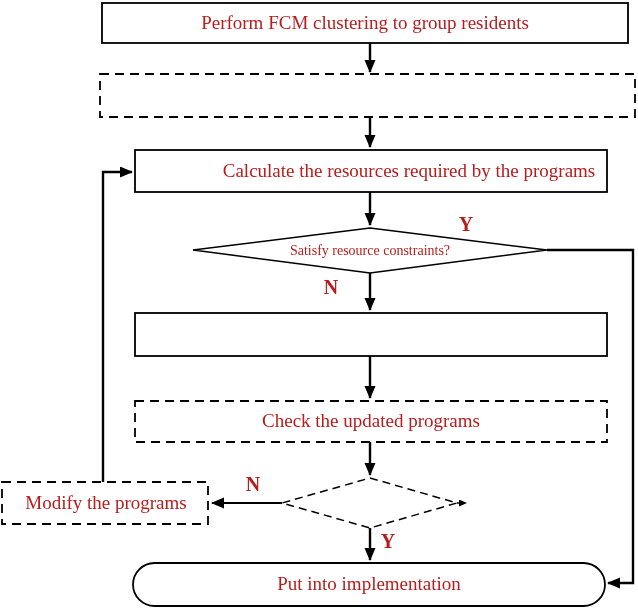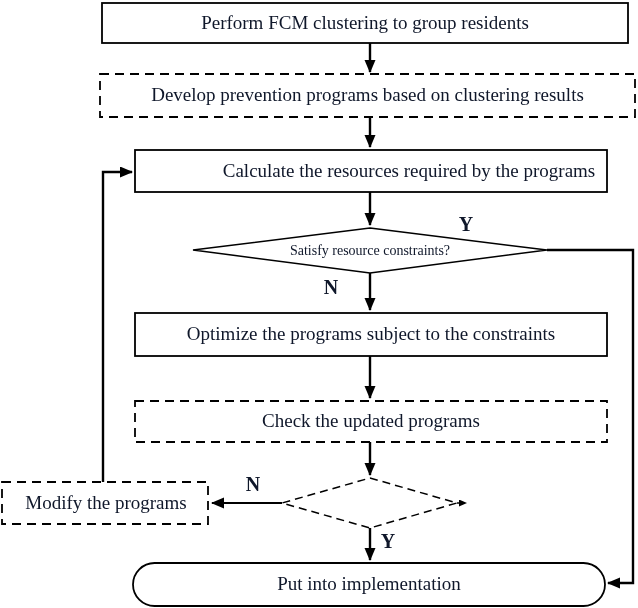--- a/index.html
+++ b/index.html
@@ -6,21 +6,21 @@
     margin: 0;
     padding: 0;
     background: #ffffff;
   }
   .canvas {
     position: relative;
     width: 638px;
     height: 608px;
     background: #ffffff;
     font-family: "Liberation Serif", "DejaVu Serif", serif;
-    color: #0f172a;
+    color: #b91c1c;
     overflow: hidden;
   }
   svg.wires {
     position: absolute;
     left: 0;
     top: 0;
     width: 638px;
     height: 608px;
   }
   .node-label {
@@ -80,27 +80,25 @@
     <line x1="370" y1="356" x2="370" y2="398" stroke="#000" stroke-width="2.4" marker-end="url(#arrow)"></line>
     <line x1="370" y1="442" x2="370" y2="475" stroke="#000" stroke-width="2.4" marker-end="url(#arrow)"></line>
     <line x1="282" y1="503" x2="212" y2="503" stroke="#000" stroke-width="2.2" marker-end="url(#arrow)"></line>
     <line x1="370" y1="528" x2="370" y2="560" stroke="#000" stroke-width="2.4" marker-end="url(#arrow)"></line>
     <line x1="457" y1="503" x2="466" y2="503" stroke="#000" stroke-width="1.5" stroke-dasharray="5,4" marker-end="url(#arrow-small)"></line>
     <path d="M103,482 L103,172 L132,172" fill="none" stroke="#000" stroke-width="2.4" marker-end="url(#arrow)"></path>
   </svg>
 
   <div class="node-label" style="left:102px; top:3px; width:526px; height:40px;">Perform FCM clustering to group residents</div>
 
-  <div class="node-label" style="left:100px; top:74px; width:535px; height:43px;">Develop prevention programs based on clustering results</div>
 
   <div class="node-label" style="left:135px; top:150px; width:548px; height:42px;">Calculate the resources required by the programs</div>
 
   <div class="diamond-label" style="left:370px; top:251px;">Satisfy resource constraints?</div>
 
-  <div class="node-label" style="left:135px; top:313px; width:472px; height:43px;">Optimize the programs subject to the constraints</div>
 
   <div class="node-label" style="left:135px; top:401px; width:472px; height:41px;">Check the updated programs</div>
 
 
   <div class="node-label" style="left:3px; top:482px; width:206px; height:42px;">Modify the programs</div>
 
   <div class="node-label" style="left:133px; top:563px; width:472px; height:43px;">Put into implementation</div>
 
   <div class="edge-label" style="left:466px; top:224px;">Y</div>
 

